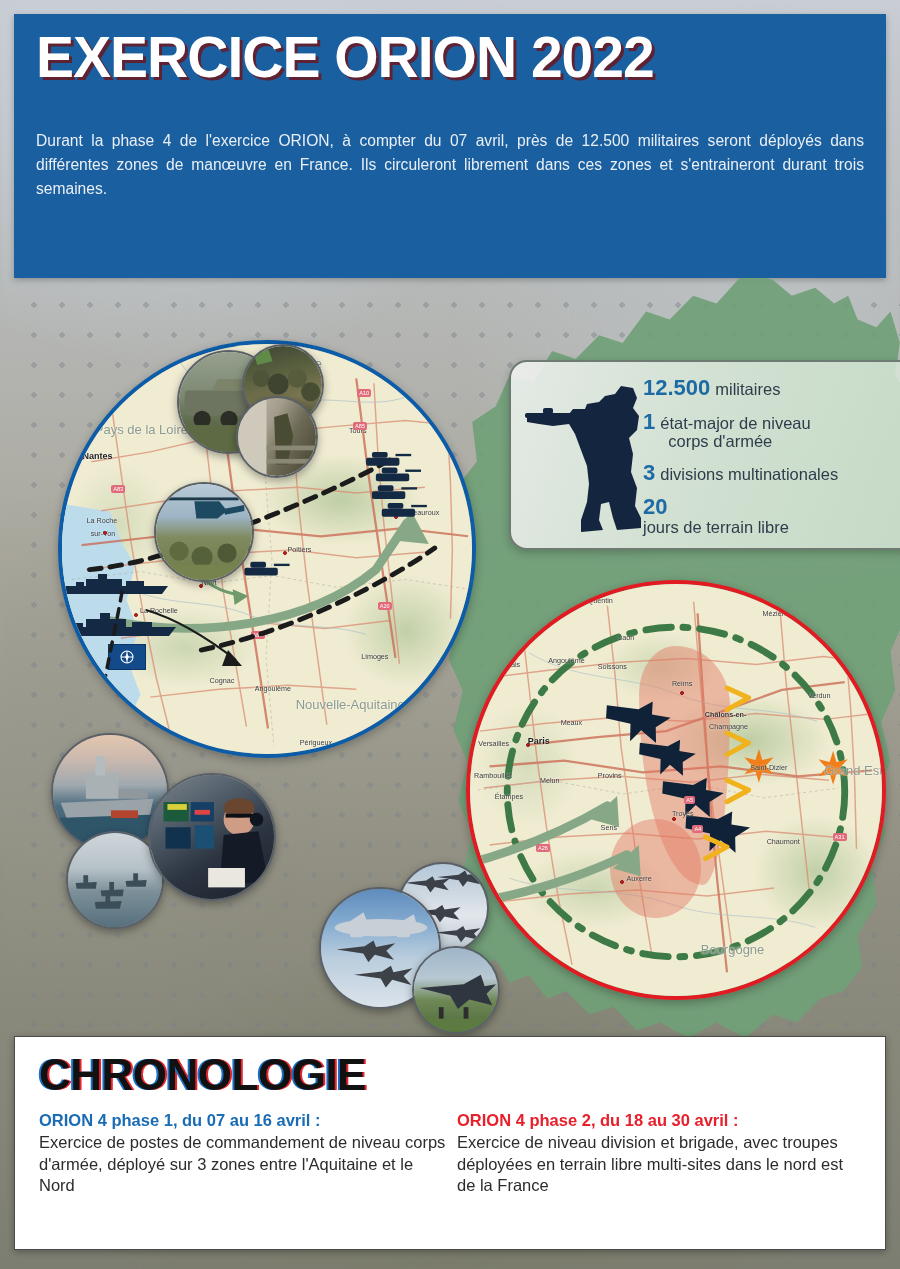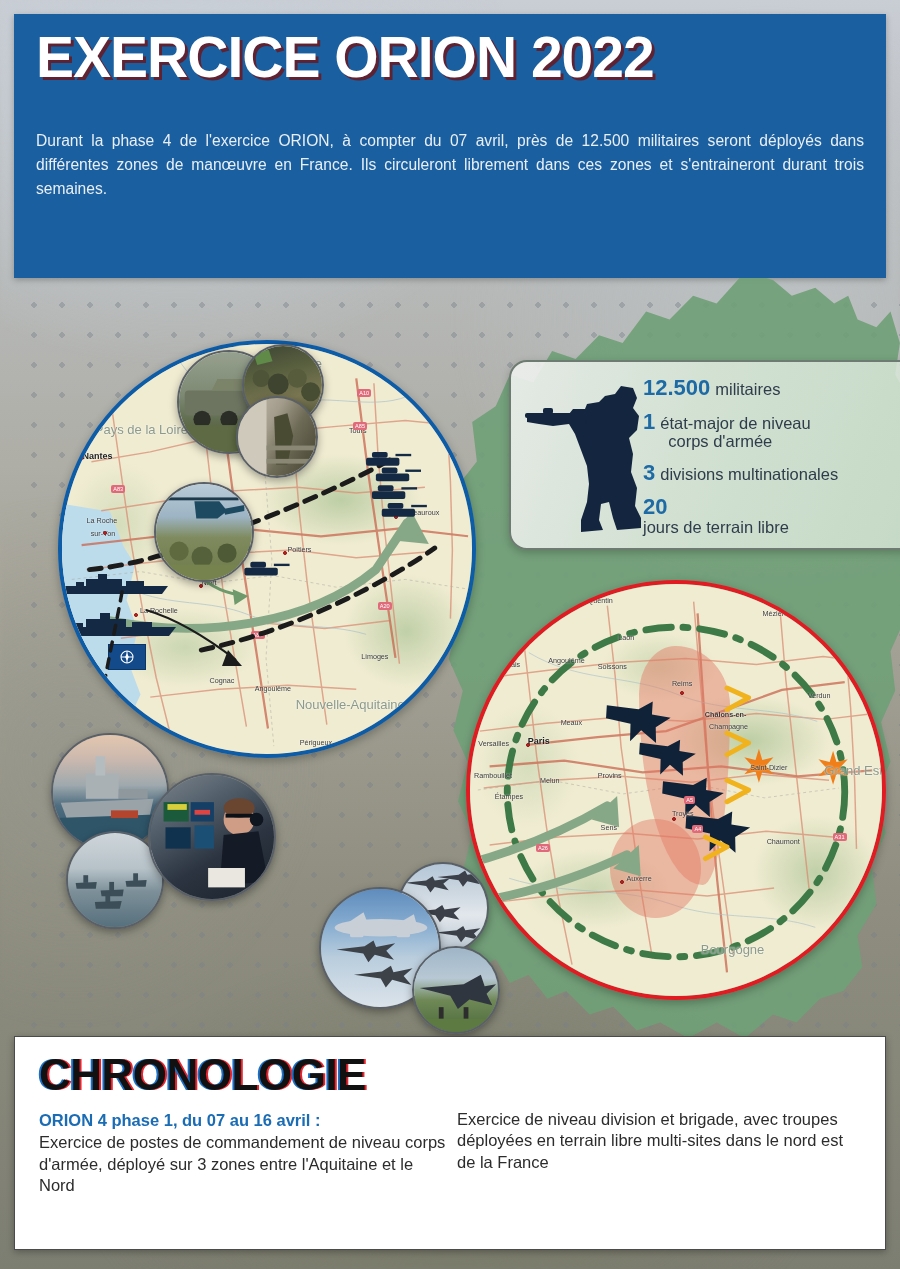--- a/index.html
+++ b/index.html
@@ -678,17 +678,18 @@
   </div>
 
   <div id="chrono">
     <div id="chrono-title">CHRONOLOGIE</div>
     <div id="chrono-cols">
       <div class="chrono-col">
         <div class="chrono-head blue">ORION 4 phase 1, du 07 au 16 avril :</div>
         <div class="chrono-body">Exercice de postes de commandement de niveau corps d'armée, déployé sur 3 zones entre l'Aquitaine et le Nord</div>
       </div>
       <div class="chrono-col">
+        <div class="chrono-head red">ORION 4 phase 2, du 18 au 30 avril :</div>
         <div class="chrono-body">Exercice de niveau division et brigade, avec troupes déployées en terrain libre multi-sites dans le nord est de la France</div>
       </div>
     </div>
   </div>
 </div>
 
 </body></html>

